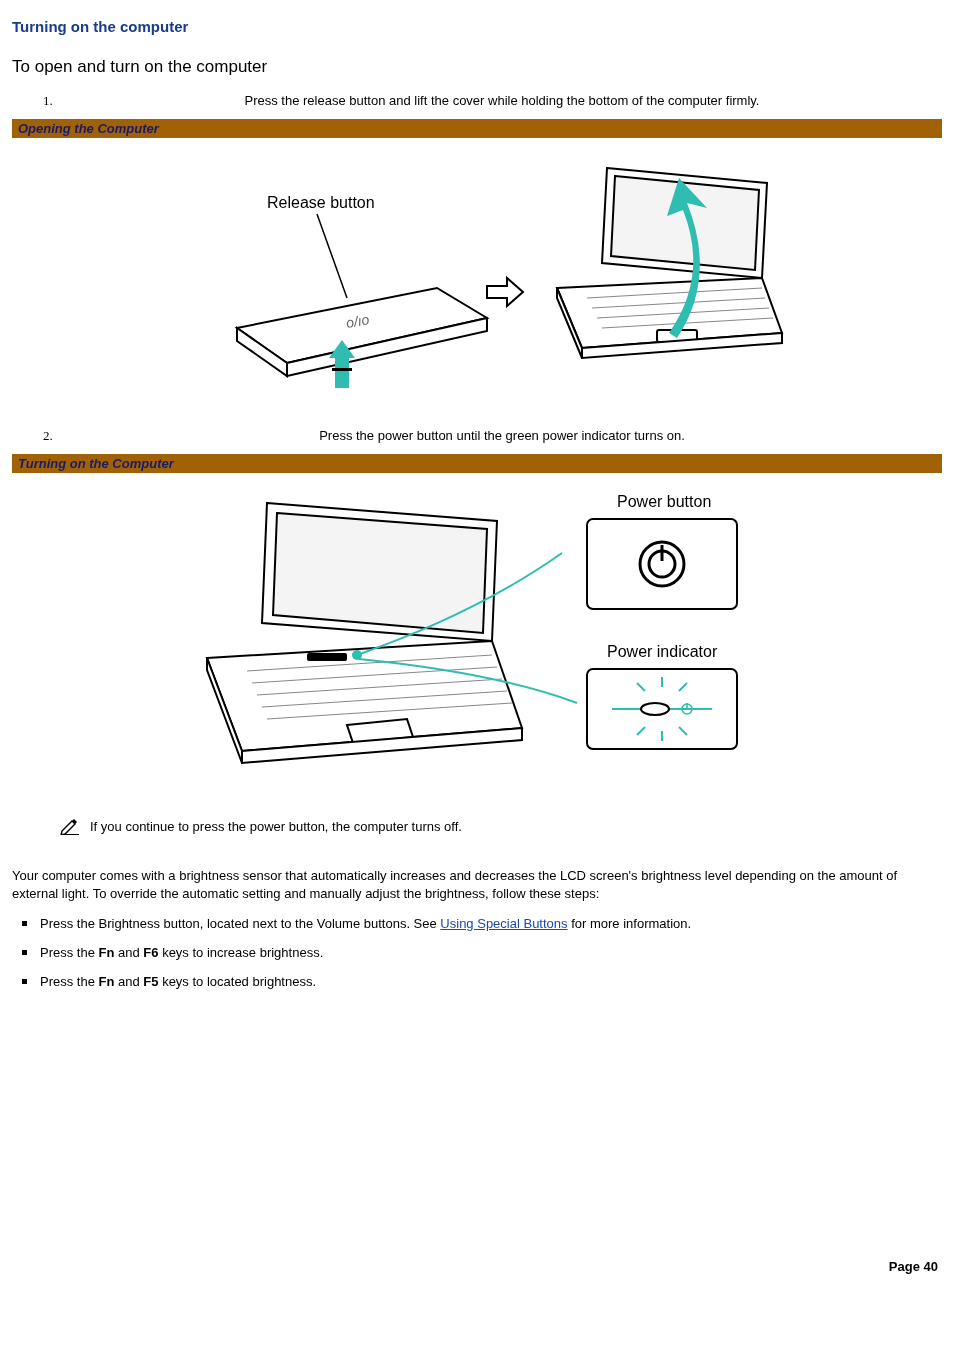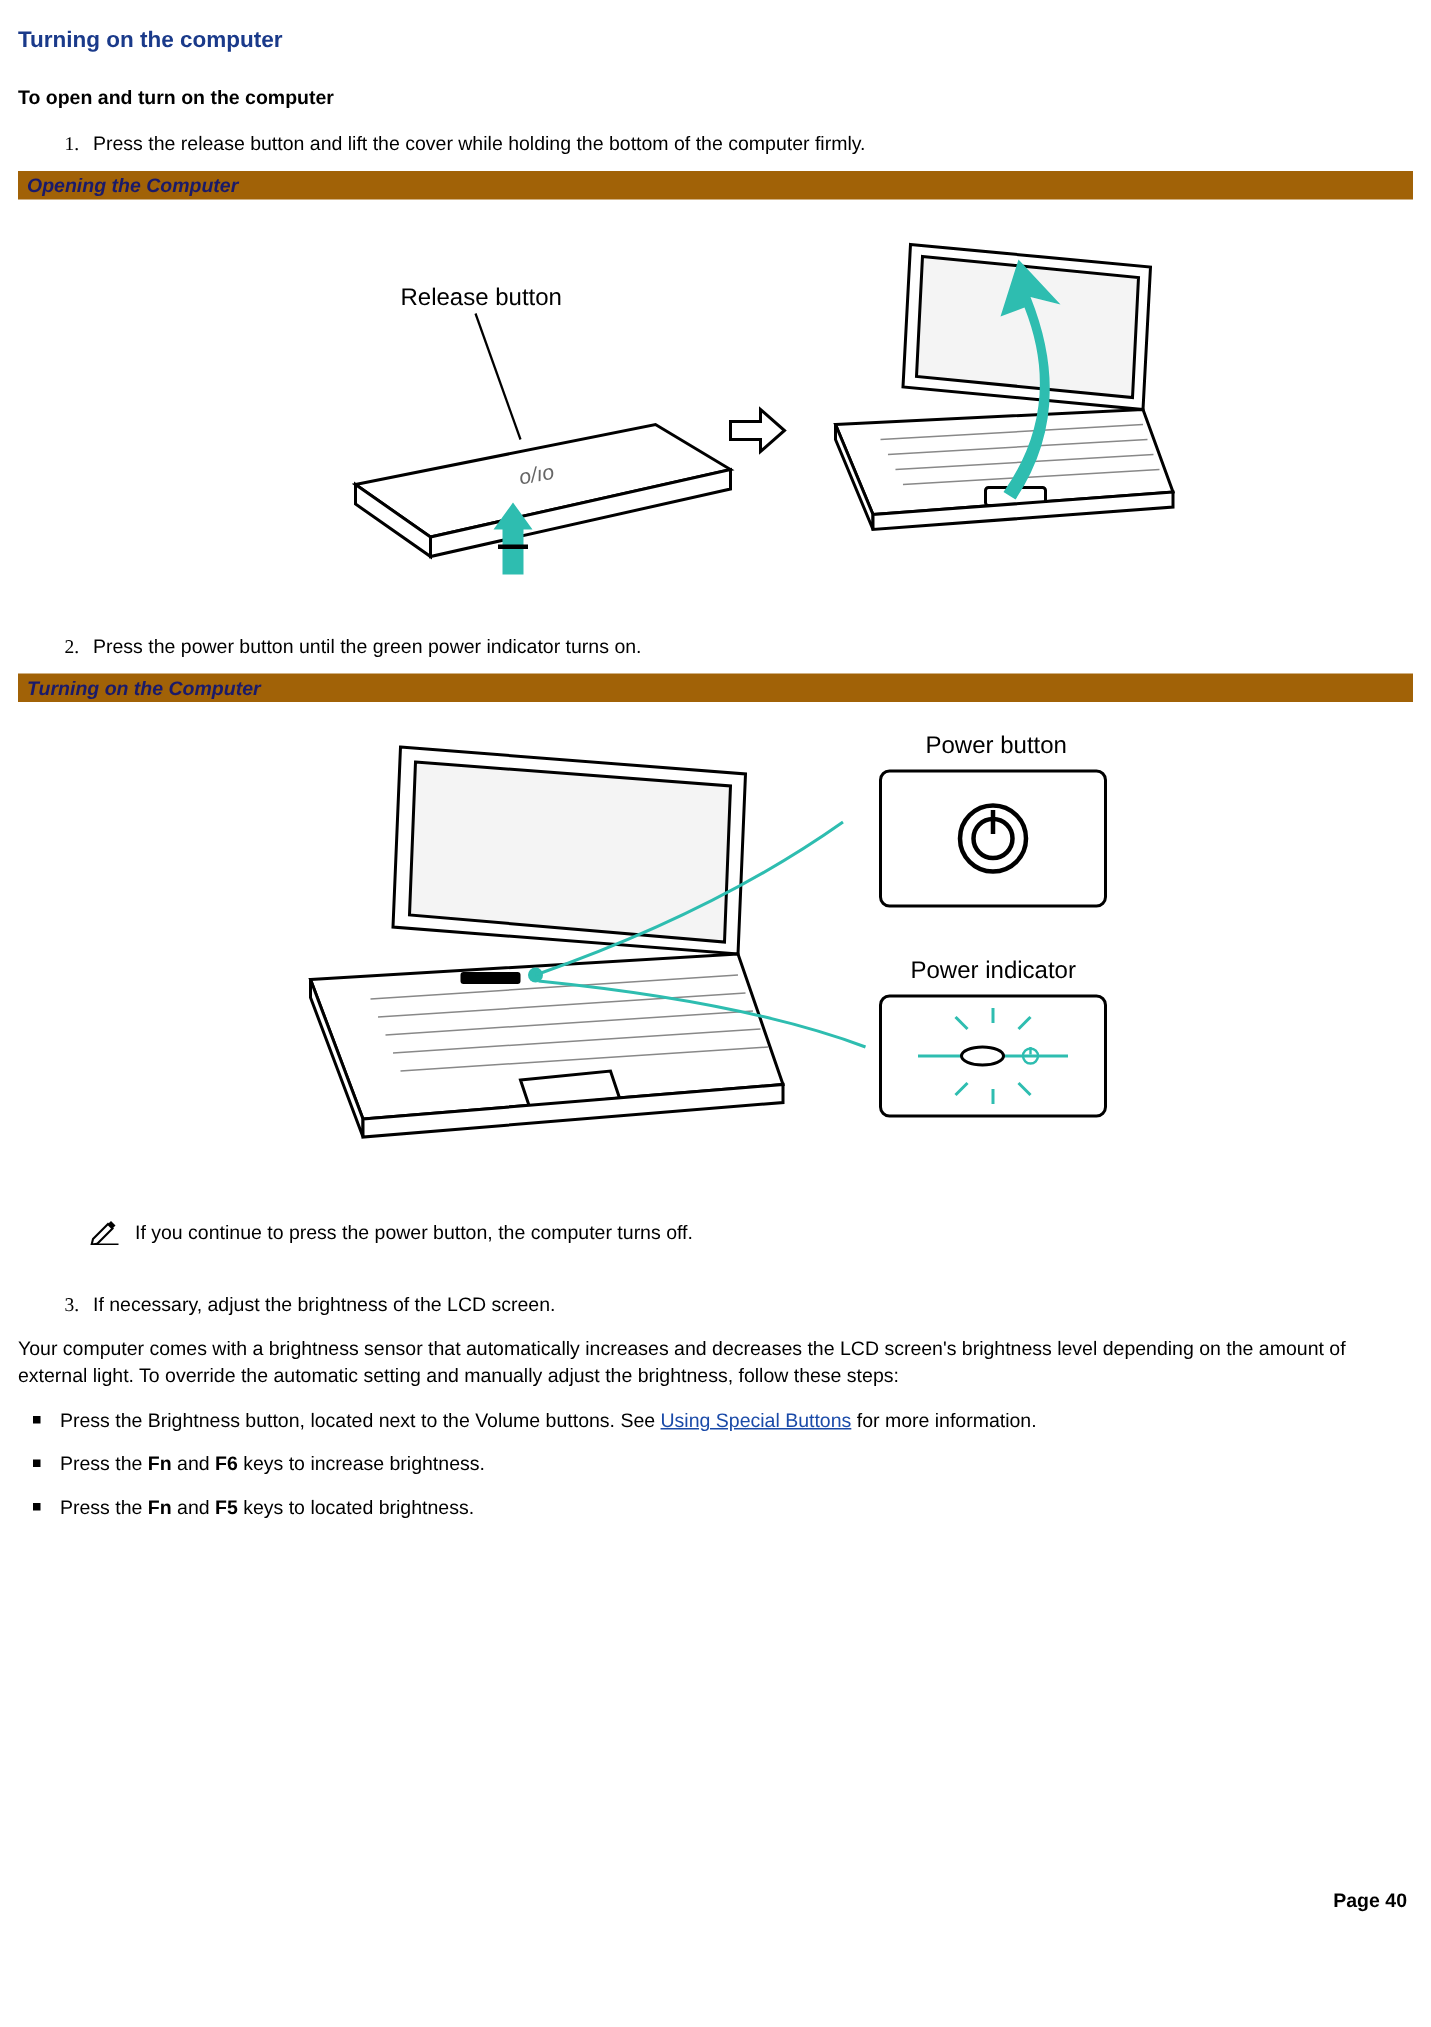--- a/index.html
+++ b/index.html
@@ -17,27 +17,28 @@
     min-height: 1290px;
     box-sizing: border-box;
   }
   h2.section-title {
     color: #1a3a8a;
     font-size: 15px;
     font-weight: bold;
     margin: 0 0 22px 0;
   }
   .sub-heading {
-    font-weight: bold;
-    font-size: 13px;
+    font-weight: normal;
+    font-size: 17px;
     margin: 12px 0 14px 0;
   }
   ol.steps {
     margin: 16px 0 10px 0;
     padding-left: 44px;
+    text-align: center;
   }
   ol.steps > li {
     font-family: "Times New Roman", serif;
     font-size: 13px;
     margin-bottom: 8px;
   }
   ol.steps > li > .step-text {
     font-family: Verdana, Geneva, sans-serif;
     font-size: 13px;
     display: inline;
@@ -262,25 +263,20 @@
     <span class="note-icon">
       <svg width="20" height="18" viewBox="0 0 20 18">
         <path d="M2,14 L12,4 L15,7 L5,17 L1,18 Z" fill="none" stroke="#000" stroke-width="1.4"></path>
         <path d="M12,4 L14,2 L17,5 L15,7 Z" fill="#000"></path>
         <line x1="1" y1="17.5" x2="19" y2="17.5" stroke="#000" stroke-width="1"></line>
       </svg>
     </span>
     <span>If you continue to press the power button, the computer turns off.</span>
   </div>
 
-  <ol class="steps" start="3">
-    <li>
-      <span class="step-text">If necessary, adjust the brightness of the LCD screen.</span>
-    </li>
-  </ol>
 
   <p class="body-para">Your computer comes with a brightness sensor that automatically increases and decreases the LCD screen's brightness level depending on the amount of external light. To override the automatic setting and manually adjust the brightness, follow these steps:</p>
 
   <ul class="bullets">
     <li>
       <span>Press the Brightness button, located next to the Volume buttons. See </span><a href="#" class="inline-link">Using Special Buttons</a><span> for more information.</span>
     </li>
     <li>
       <span>Press the </span><b>Fn</b><span> and </span><b>F6</b><span> keys to increase brightness.</span>
     </li>

